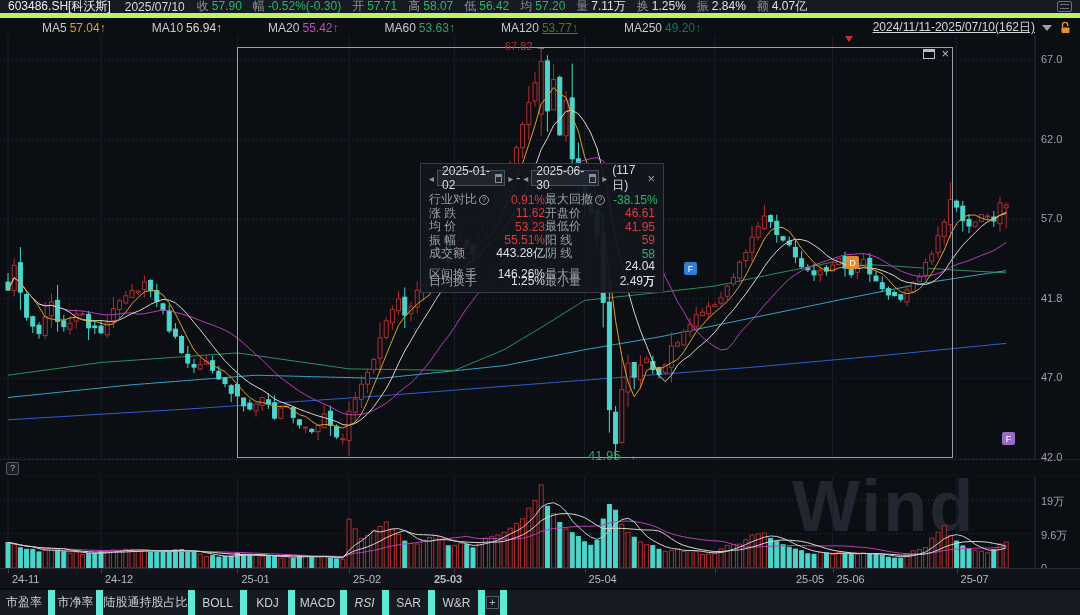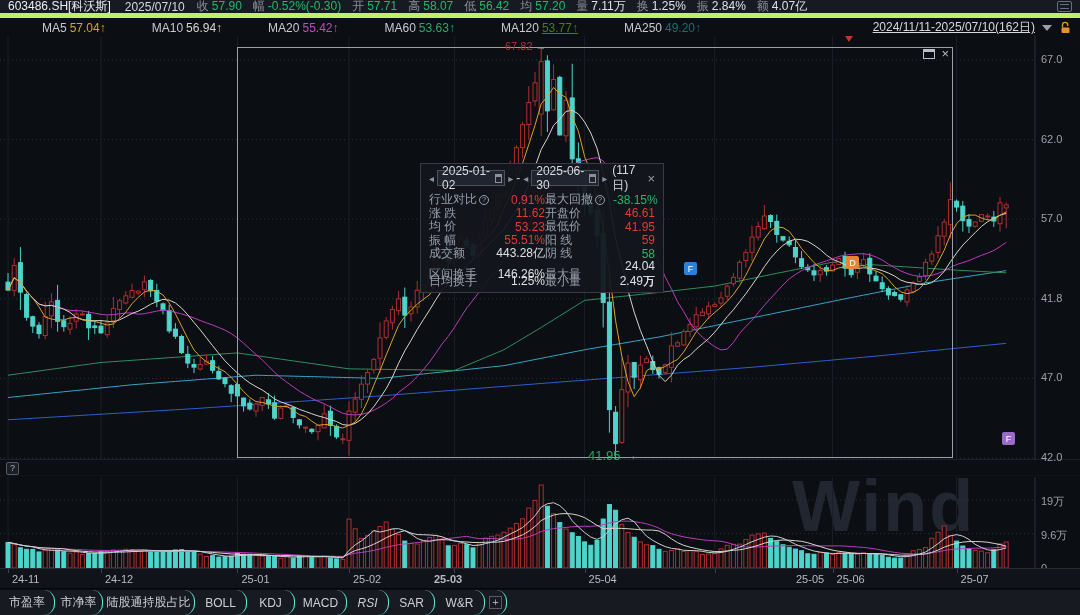--- a/index.html
+++ b/index.html
@@ -73,22 +73,22 @@
   .vlab { position:absolute; left:1041px; font-size:11px; color:#9ba1ab; }
 
   
   .xaxis { position:absolute; left:0; top:568px; width:1080px; height:21px; background:#10131a;
     border-top:1px solid #262b35; border-bottom:1px solid #05070a; }
   .xlab { position:absolute; top:4px; font-size:11px; color:#b7bcc4; }
   .xtick { position:absolute; top:0; width:1px; height:4px; background:#3a4150; }
 
   
   .tabbar { position:absolute; left:0; top:590px; width:1080px; height:25px; background:#171a21; display:flex; align-items:stretch; }
-  .tab { border-right:1px solid #5eead4; display:flex; align-items:center; justify-content:center;
-    font-size:12px; color:#ccd0d6; overflow:hidden; white-space:nowrap;border-radius:11px; }
+  .tab { border-right:7px solid #5eead4; display:flex; align-items:center; justify-content:center;
+    font-size:12px; color:#ccd0d6; overflow:hidden; white-space:nowrap; }
   .tab-plus { width:22px; display:flex; align-items:center; justify-content:center; }
   .plus-ic { width:13px; height:13px; border:1px solid #565c66; color:#aab0ba; font-size:11px; line-height:11px;
     display:flex; align-items:center; justify-content:center; }
 </style>
 </head>
 <body>
 
 <div class="screen">
 
   <div class="topbar">

